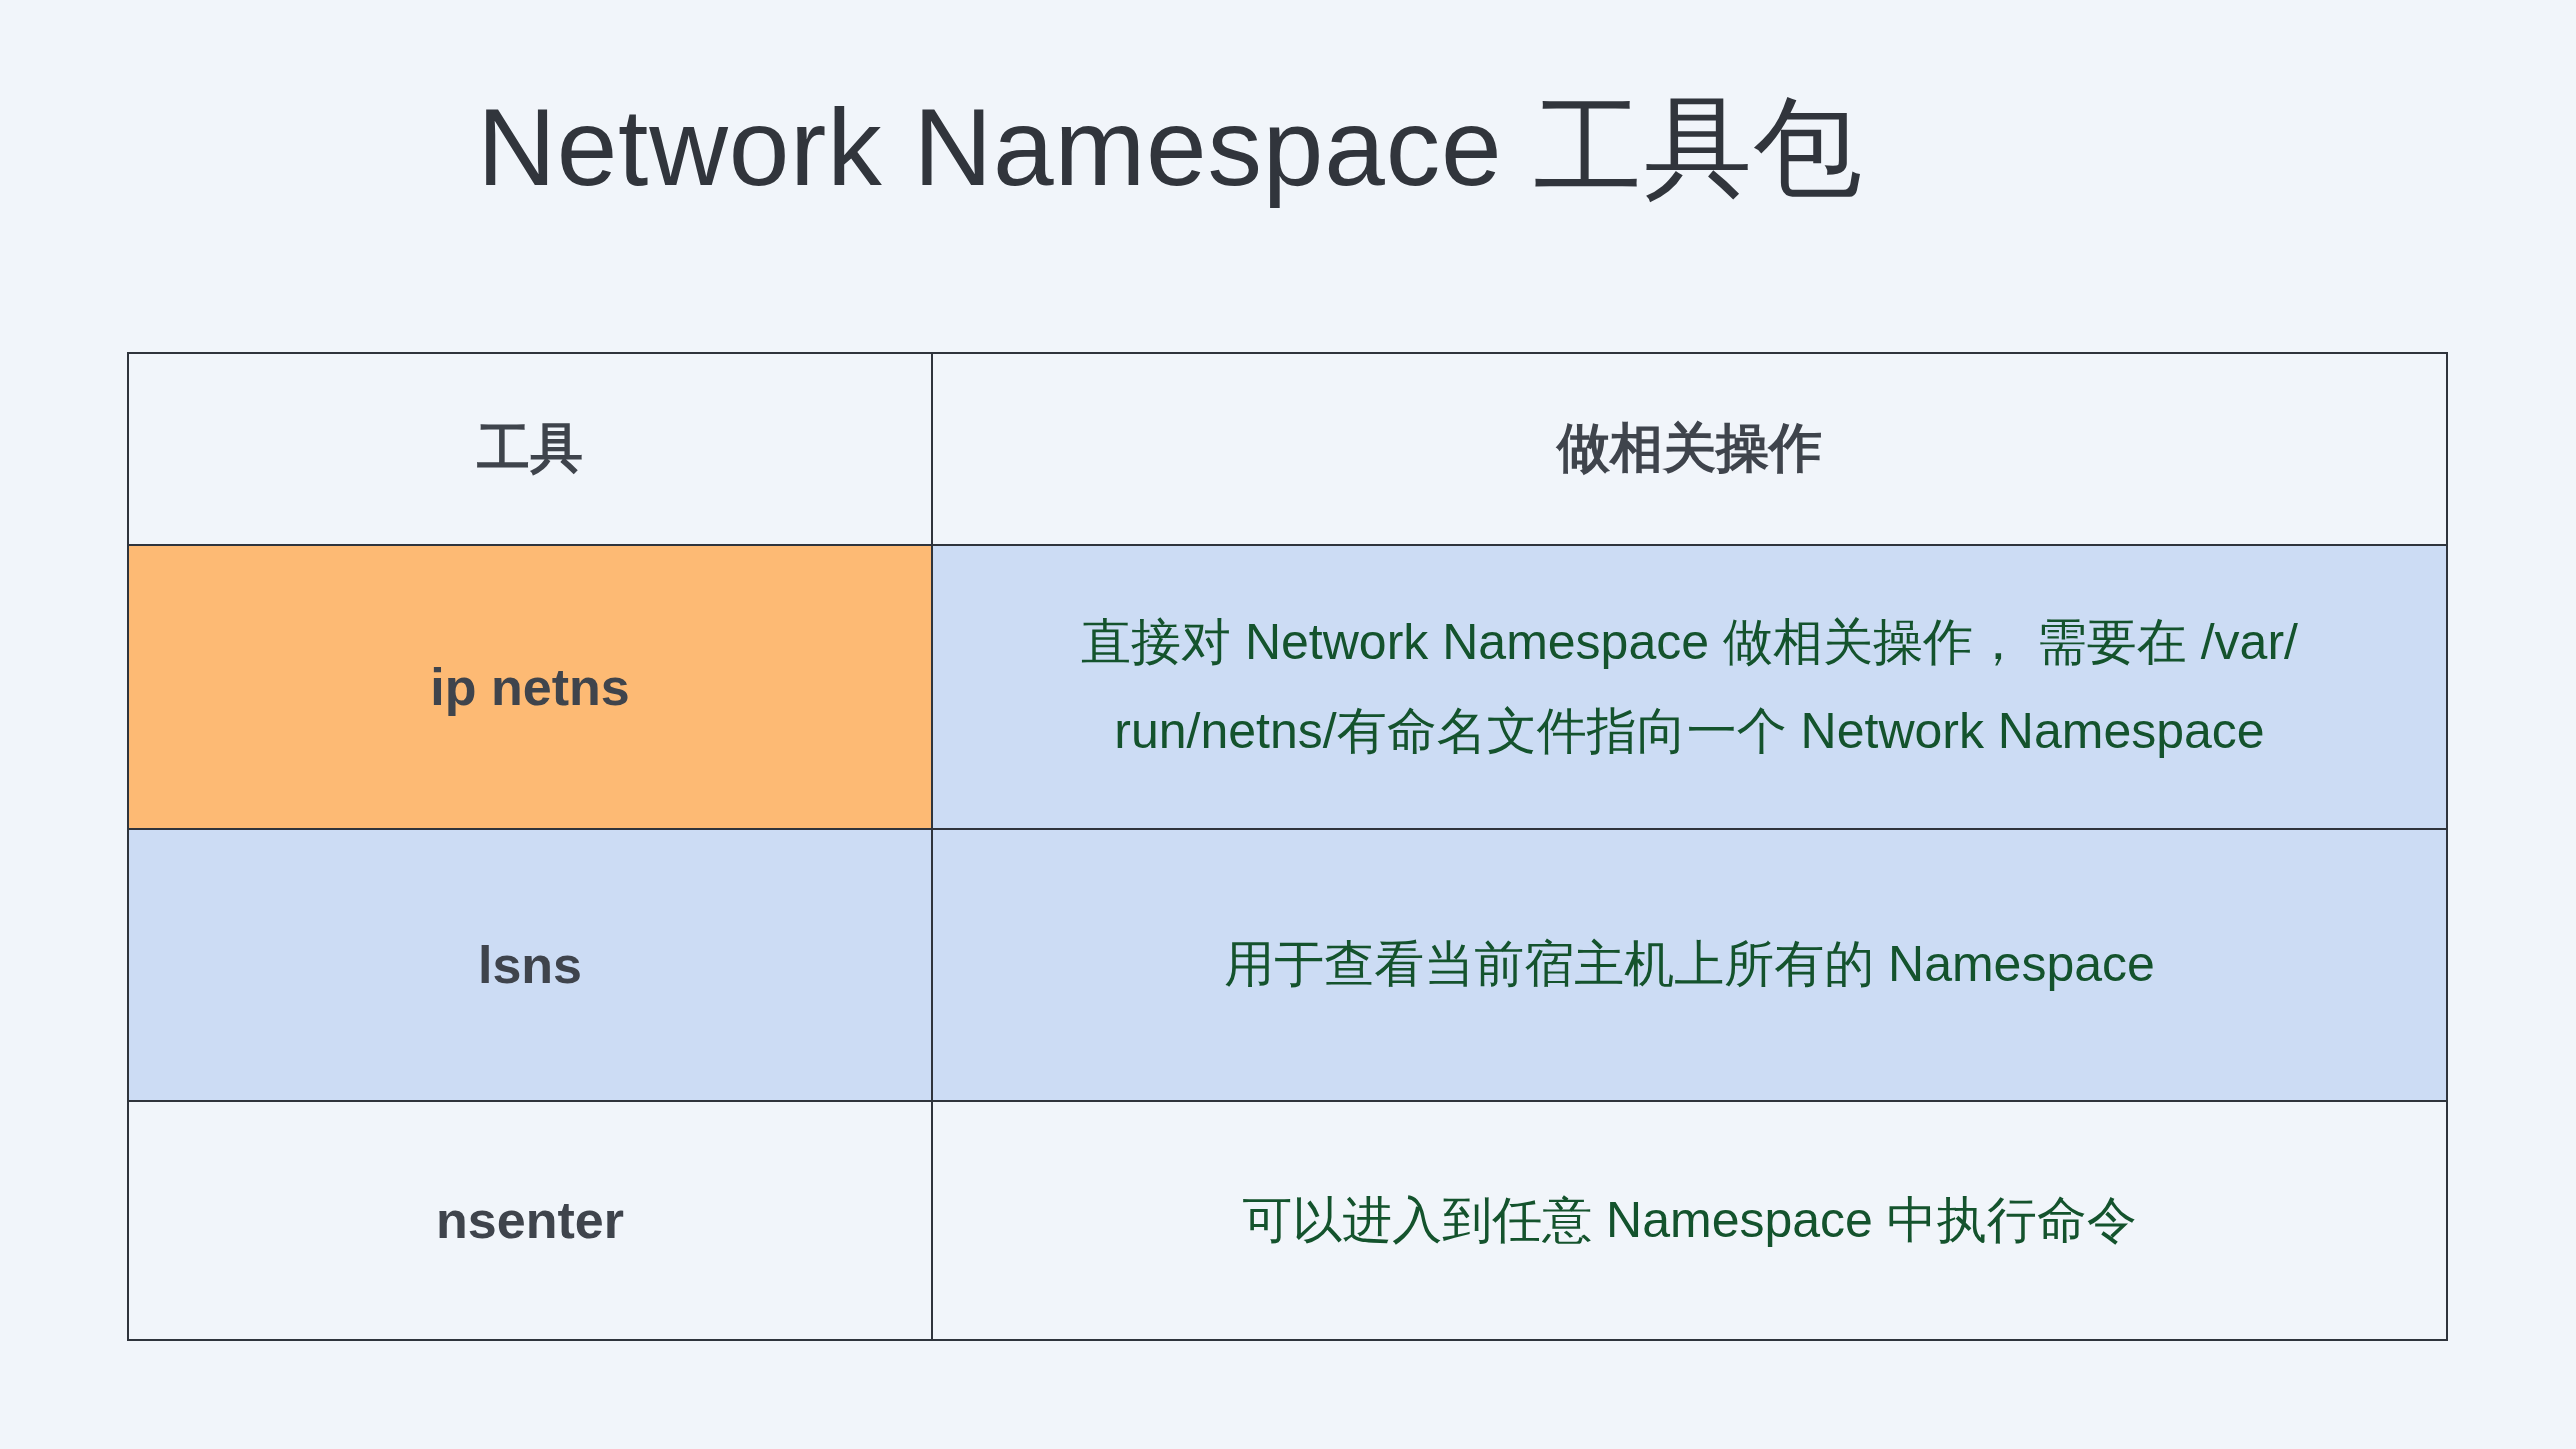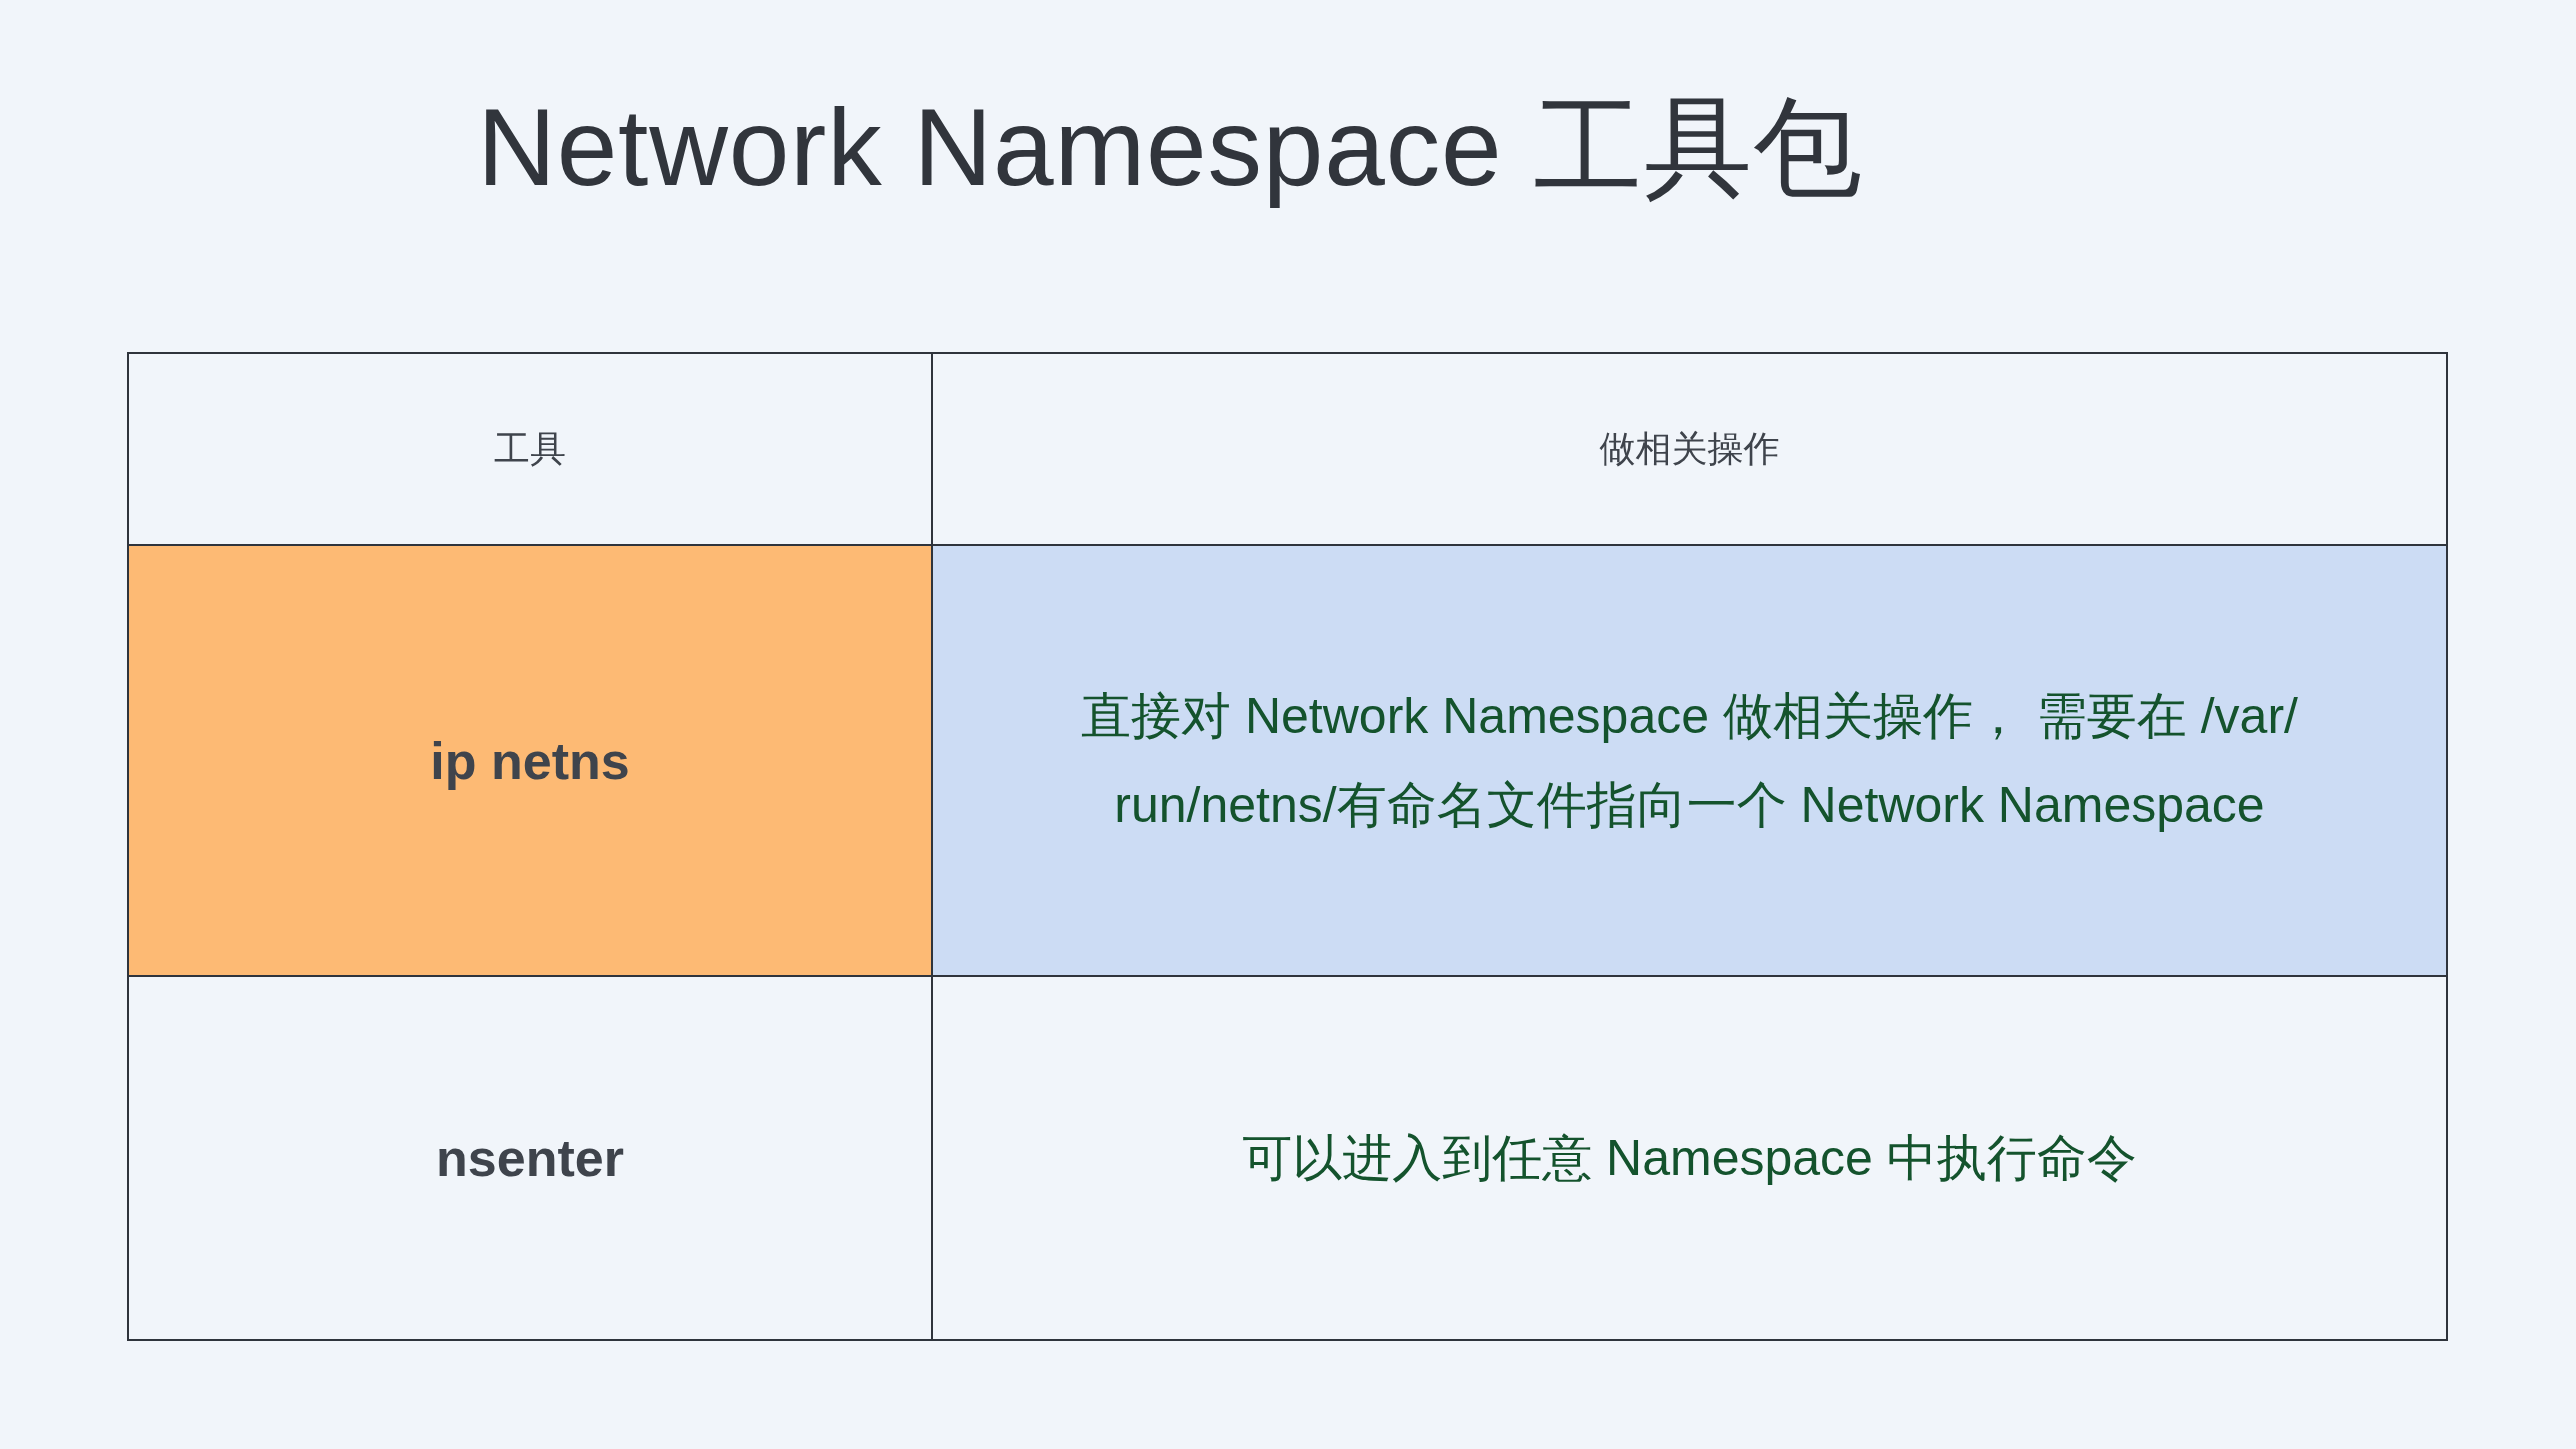--- a/index.html
+++ b/index.html
@@ -38,22 +38,22 @@
     table-layout: fixed;
   }
   table.tools col.col-tool { width: 804px; }
   table.tools th, table.tools td {
     border: 2.4px solid #2F343C;
     text-align: center;
     vertical-align: middle;
     padding: 0 36px;
   }
   table.tools th {
-    font-size: 36px;
-    font-weight: 400;
+    font-size: 53px;
+    font-weight: 700;
     color: #3F444C;
     margin-left: 48px;
   }
   td.tool {
     font-size: 52px;
     font-weight: 700;
     color: #3F444C;
   }
   td.cond {
     font-size: 50px;
@@ -85,20 +85,24 @@
         <th>工具</th>
         <th>做相关操作</th>
       </tr>
     </thead>
     <tbody>
       <tr class="r1">
         <td class="tool" style="background: #fdba74;">ip netns</td>
         <td class="cond" style="background: rgb(204, 220, 244);">直接对 Network Namespace 做相关操作， 需要在 /var/
 run/netns/有命名文件指向一个 Network Namespace</td>
       </tr>
+      <tr class="r3">
+        <td class="tool" style="background: rgb(204, 220, 244);">lsns</td>
+        <td class="cond" style="background: rgb(204, 220, 244);">用于查看当前宿主机上所有的 Namespace</td>
+      </tr>
       <tr class="r4">
         <td class="tool">nsenter</td>
         <td class="cond">可以进入到任意 Namespace 中执行命令</td>
       </tr>
     </tbody>
   </table>
 
 </div>
 
 

